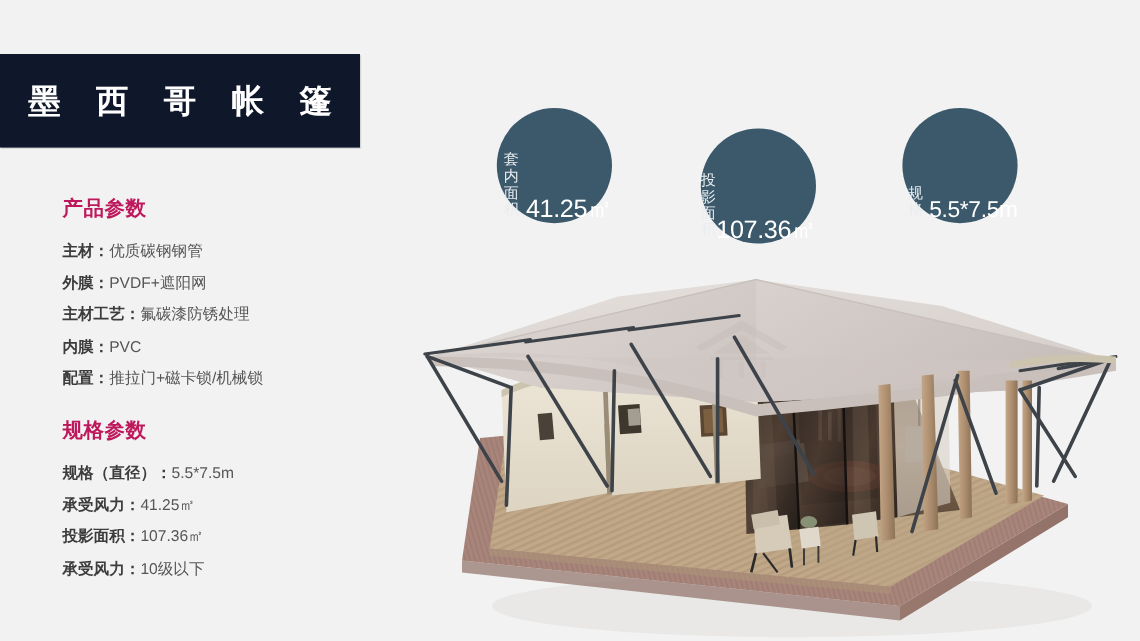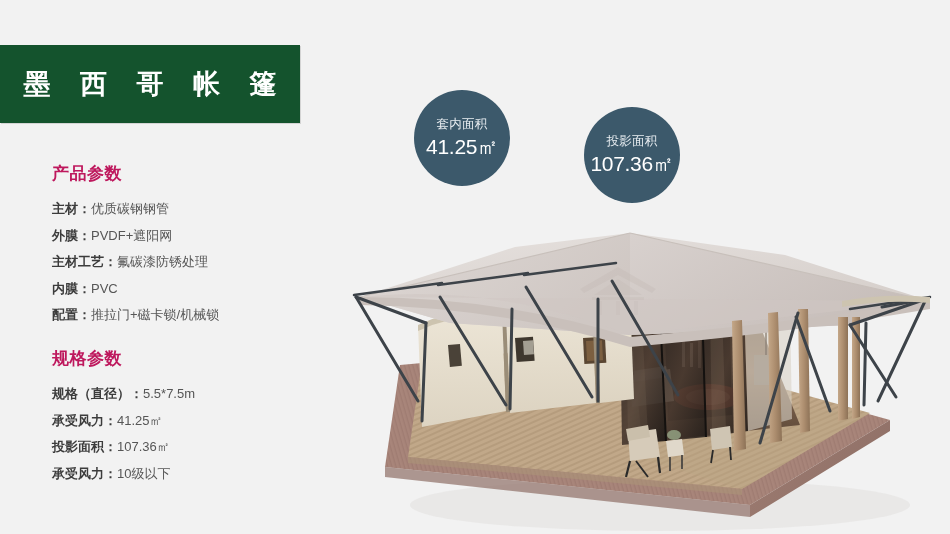--- a/index.html
+++ b/index.html
@@ -23,21 +23,21 @@
     overflow: hidden;
   }
 
   
   .title-banner {
     position: absolute;
     left: 0;
     top: 45px;
     width: 300px;
     height: 78px;
-    background: #14532d;
+    background: #0f172a;
     display: flex;
     align-items: center;
     justify-content: center;
     box-shadow: 1px 1px 0 rgba(0,0,0,0.12);
   }
   .title-banner .title-text {
     color: #ffffff;
     font-size: 27px;
     font-weight: bold;
     letter-spacing: 11px;
@@ -93,22 +93,22 @@
     height: 100px;
   }
   .badge {
     position: absolute;
     width: 96px;
     height: 96px;
     border-radius: 50%;
     background: #3c596b;
     color: #ffffff;
     display: flex;
-    flex-direction: column;
-    align-items: center;
+    flex-direction: row;
+    align-items: flex-end;
     justify-content: center;
     text-align: center;
   }
   .badge-1 { left: 0px;   top: 0px; }
   .badge-2 { left: 170px; top: 17px; }
   .badge-3 { left: 338px; top: 0px; }
   .badge-label {
     font-size: 12.5px;
     color: #e8edf1;
     line-height: 1.1;
@@ -185,20 +185,24 @@
 
   <div class="badges">
     <div class="badge badge-1">
       <span class="badge-label">套内面积</span>
       <span class="badge-value">41.25㎡</span>
     </div>
     <div class="badge badge-2">
       <span class="badge-label">投影面积</span>
       <span class="badge-value">107.36㎡</span>
     </div>
+    <div class="badge badge-3">
+      <span class="badge-label">规格</span>
+      <span class="badge-value">5.5*7.5m</span>
+    </div>
   </div>
 
   <div class="render-area">
     <svg width="620" height="329" viewBox="0 0 620 329" xmlns="http://www.w3.org/2000/svg">
       <defs>
         <linearGradient id="gBaseFront" x1="0" y1="0" x2="1" y2="0.4">
           <stop offset="0" stop-color="#b2907f"></stop>
           <stop offset="0.55" stop-color="#a8857a"></stop>
           <stop offset="1" stop-color="#9b7a70"></stop>
         </linearGradient>

